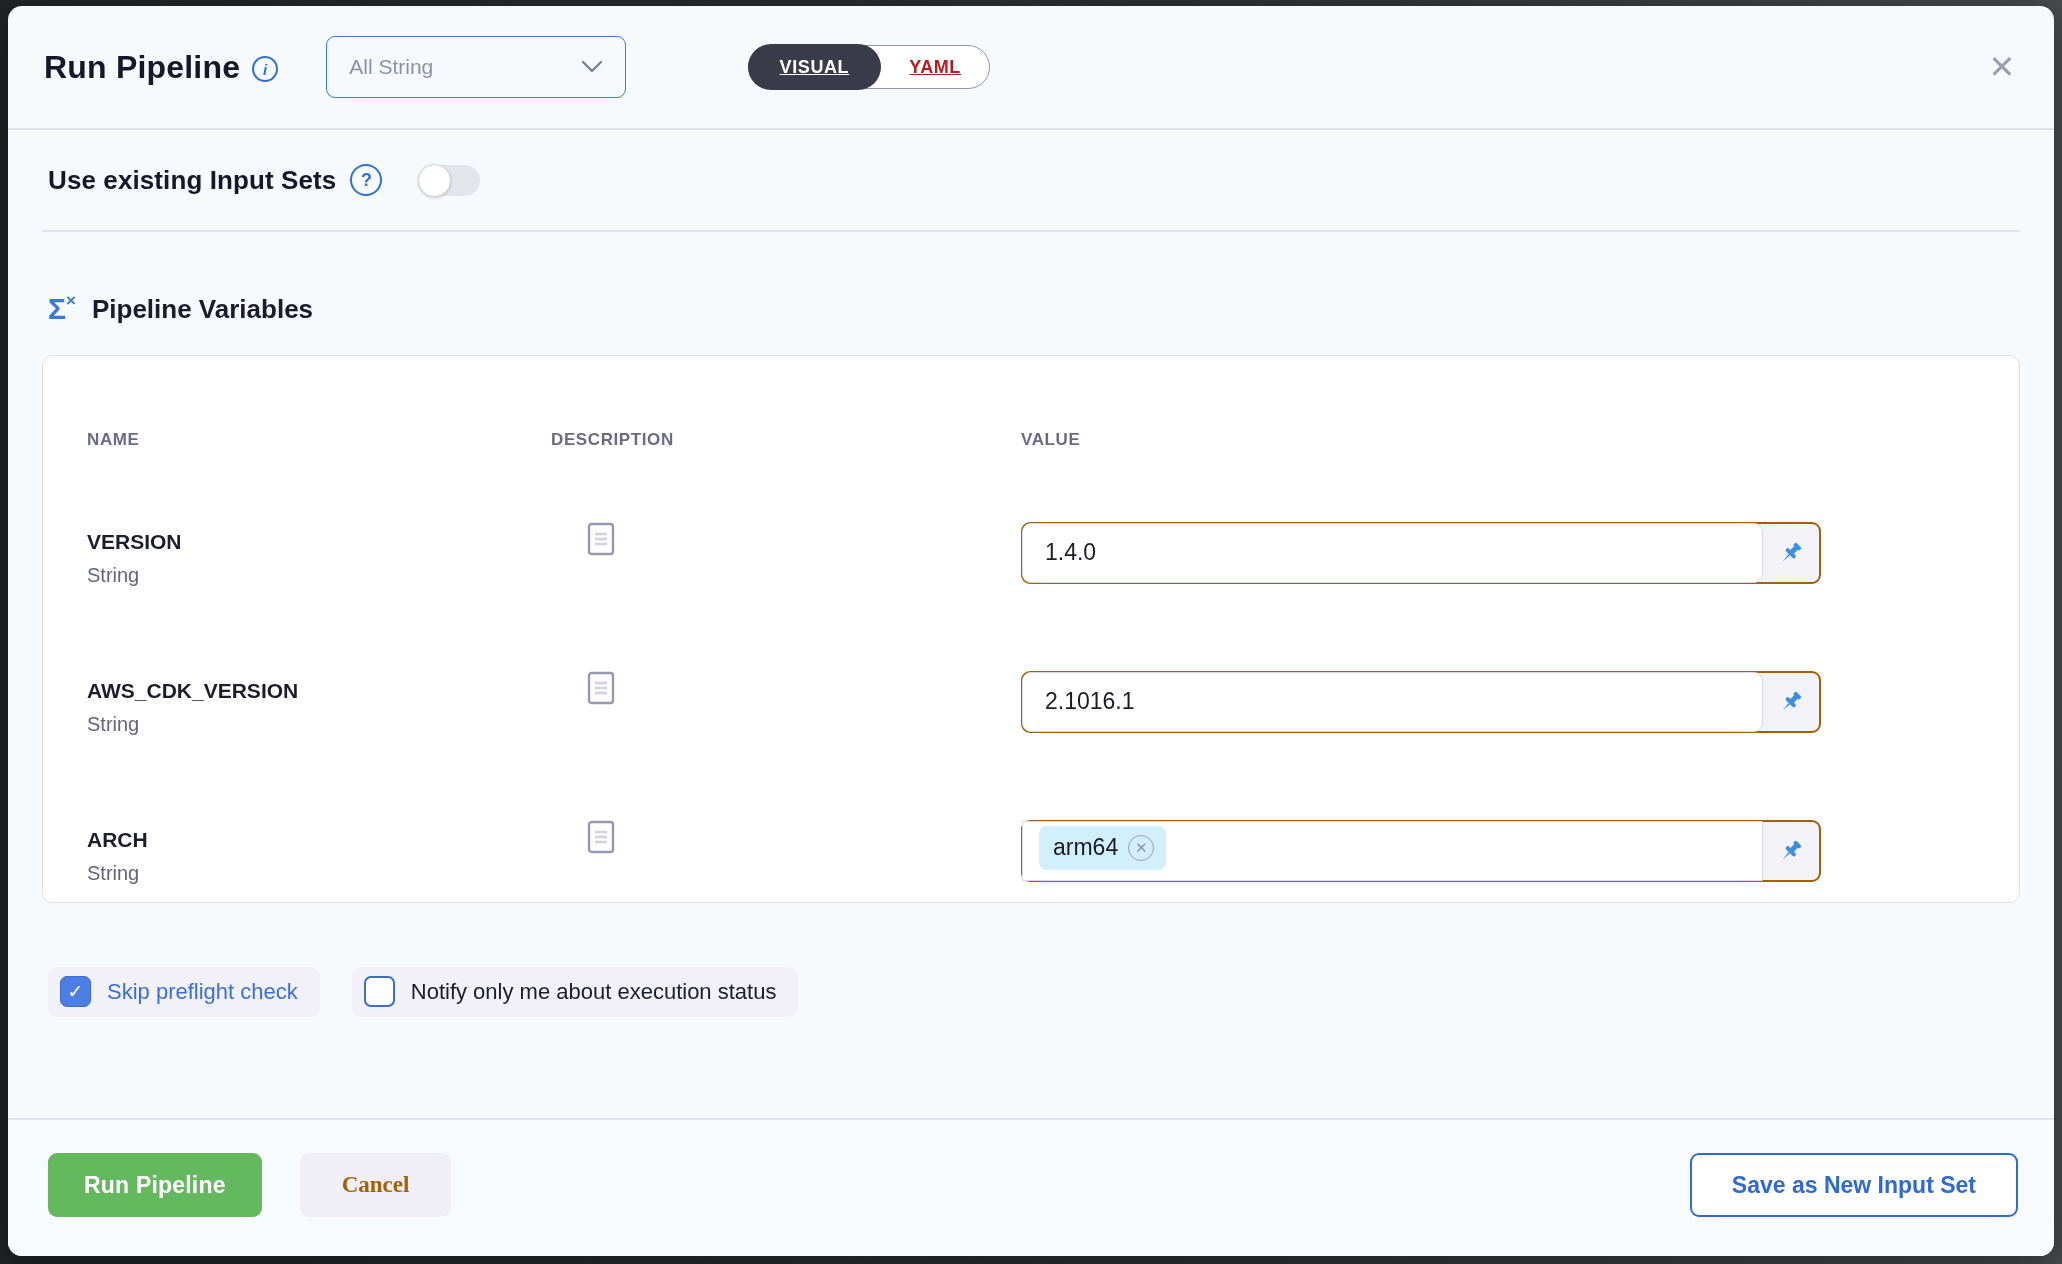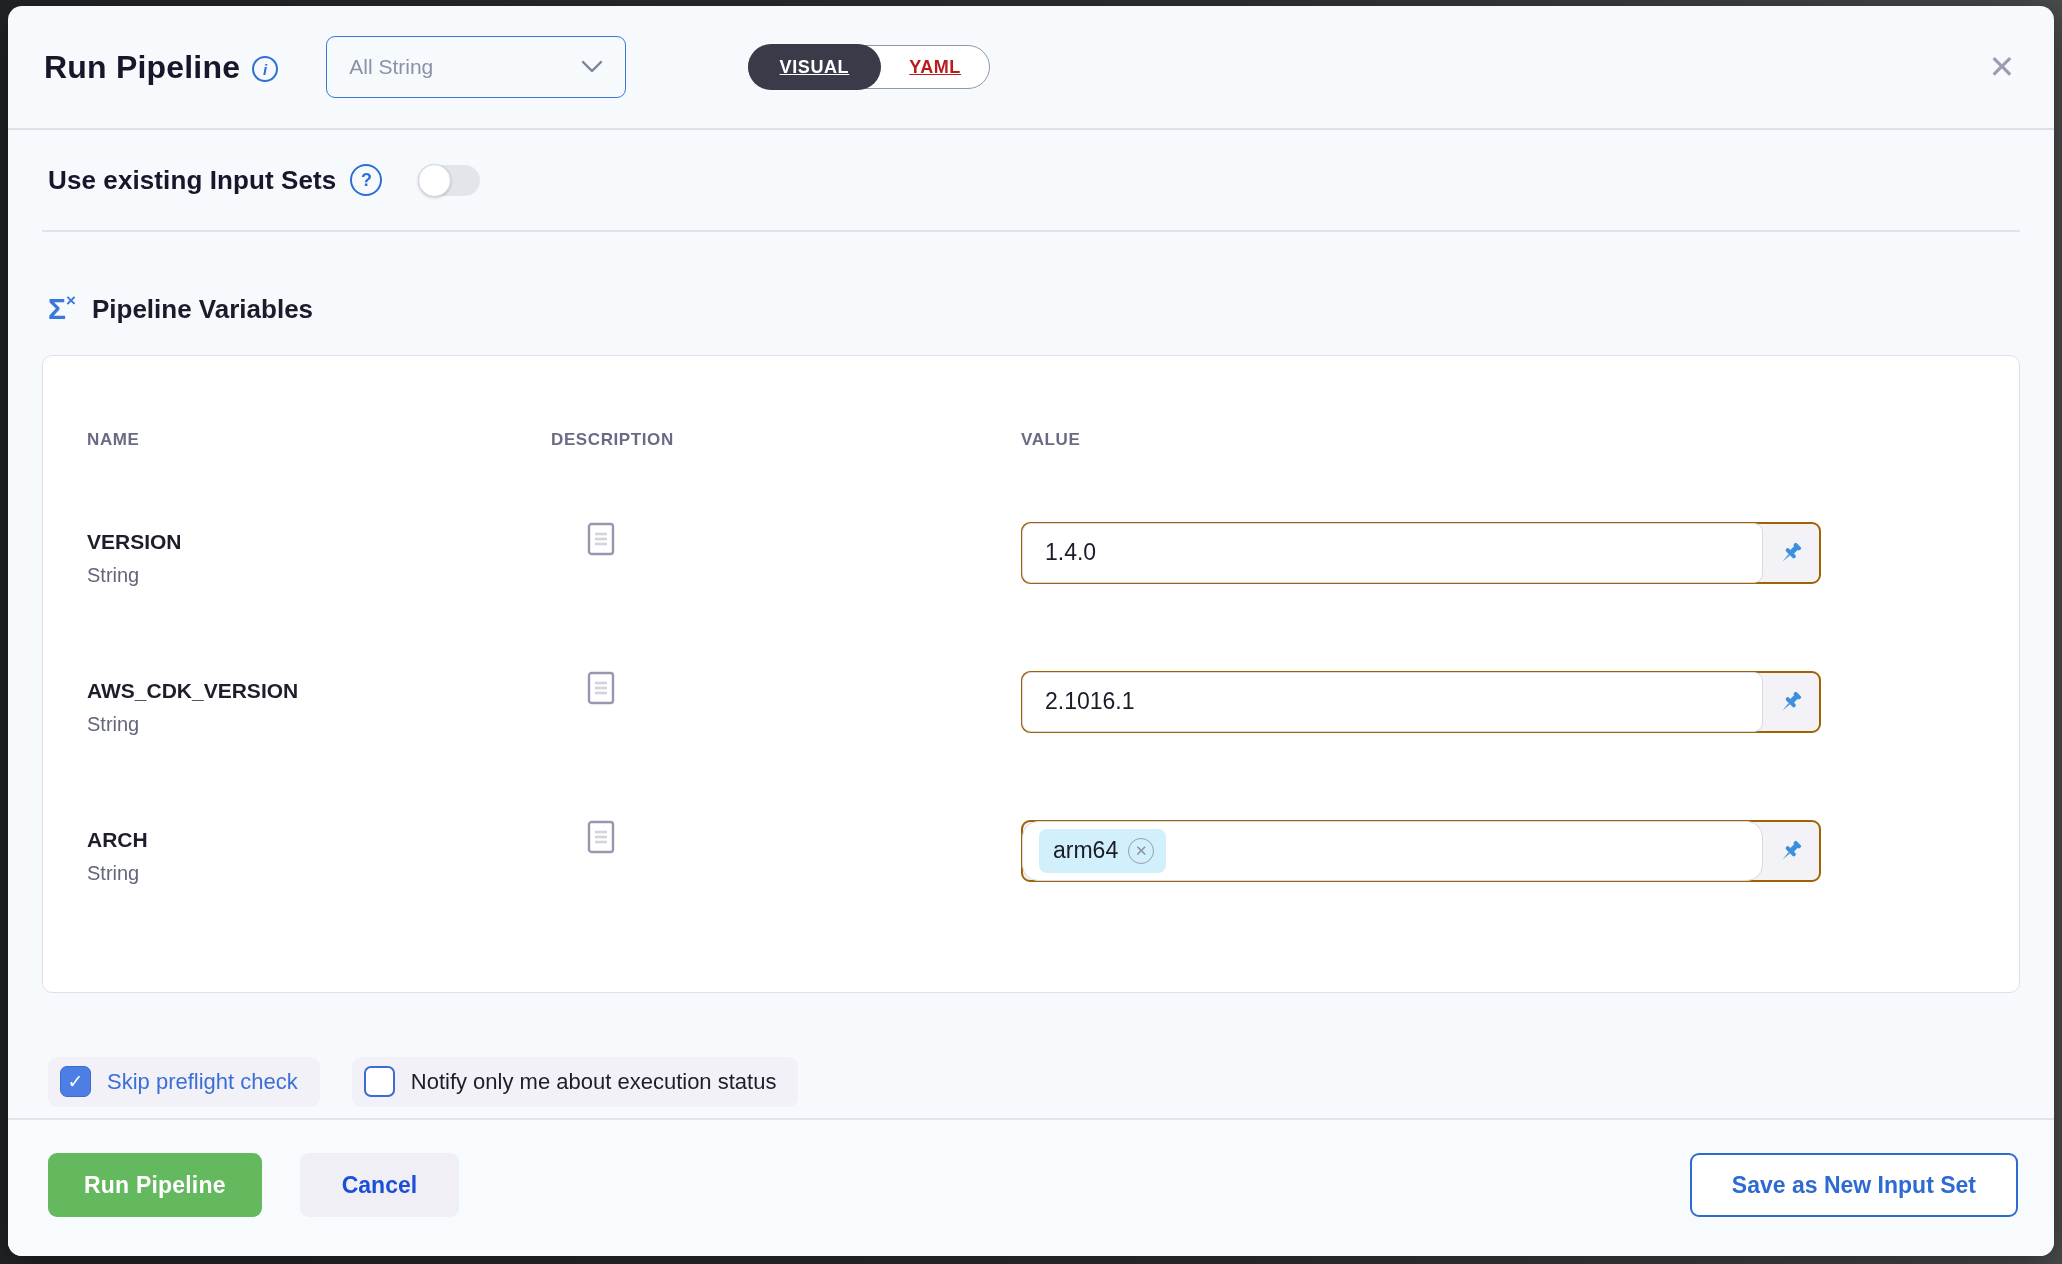--- a/index.html
+++ b/index.html
@@ -68,21 +68,21 @@
   }
   .divider-inset { height:1.6px; background:#e2e3ea; margin:0 34px; }
 
   .pv-header { display:flex; align-items:center; gap:16px; margin:62px 0 30px 40px; }
   .sigma-icon { display:flex; align-items:flex-start; color:#3b77dc; font-weight:700; line-height:1; }
   .sigma-main { font-size:30px; }
   .sigma-sup { font-size:17px; margin-top:-2px; }
   .pv-title { font-size:26px; font-weight:600; color:#1b1b2b; }
 
   .panel {
-    margin:0 34px; height:638px; background:#fff;
+    margin:0 34px; height:548px; background:#fff;
     border:1.6px solid #e0e1e8; border-radius:10px;
     padding:74px 44px 0 44px;
   }
   .var-grid { display:grid; grid-template-columns:464px 470px 1fr; }
   .col-hdr { font-size:17px; font-weight:700; color:#696b84; letter-spacing:.6px; }
   .var-row { margin-top:72px; display:grid; grid-template-columns:464px 470px 1fr; align-items:start; }
   .var-row + .var-row { margin-top:84px; }
   .var-name { font-size:21px; font-weight:700; color:#1d1d2b; padding-top:8px; }
   .var-type { font-size:20px; color:#63657c; margin-top:10px; }
   .doc-icon { margin-left:36px; margin-top:4px; cursor:pointer; }
@@ -91,22 +91,22 @@
     width:800px; height:62px; background:#f2f2f7;
     border:2px solid #a16207; border-radius:9px;
     display:flex; align-items:stretch; position:relative;
   }
   .value-input {
     flex:1 1 auto; margin:-1px 0 -1px -1px; border:1px solid #d8d9e2; border-radius:9px;
     background:#fff; font-family:inherit; font-size:23px; color:#1c1c28; padding:0 22px;
     outline:none; min-width:0;
   }
   .value-box {
-    flex:1 1 auto; margin:-1px 0 -1px -1px; border:1px solid #d8d9e2; border-radius:16px;
-    background:#fff; display:flex; align-items:center; padding:10px 16px; min-width:0;
+    flex:1 1 auto; margin:-1px 0 -1px -1px; border:1px solid #d8d9e2; border-radius:1px;
+    background:#fff; display:flex; align-items:flex-start; padding:4px 16px; min-width:0;
   }
   .chip {
     background:#d2f0fc; border-radius:8px; height:44px;
     display:flex; align-items:center; gap:10px; padding:0 12px 0 14px;
   }
   .chip-label { font-size:23px; color:#1c1c28; }
   .chip-x {
     width:26px; height:26px; border:1.6px solid #9a9caa; border-radius:50%;
     color:#8e909e; font-size:15px; font-weight:700; line-height:1;
     display:flex; align-items:center; justify-content:center; cursor:pointer;
@@ -124,21 +124,21 @@
   .opt-label-blue { font-size:22px; color:#3b6fd6; }
   .opt-label-dark { font-size:22px; color:#1d1d2b; }
 
   
   .footer {
     margin-top:auto; flex:0 0 138px; border-top:2px solid #e3e4ea;
     background:#f8fbfe; display:flex; align-items:center; padding:0 36px 6px 40px;
   }
   .btn { height:64px; border-radius:9px; font-family:inherit; font-size:23px; font-weight:700; cursor:pointer; border:none; }
   .btn-run { background:#64b95f; color:#fff; padding:0 36px; letter-spacing:.2px; }
-  .btn-cancel { background:#f0eff5; color:#1d4ed8; padding:0 42px; margin-left:38px; }
+  .btn-cancel { background:#f0eff5; color:#a16207; padding:0 42px; margin-left:38px;font-family:Liberation Serif, serif; }
   .btn-save { margin-left:auto; background:#fff; border:2.4px solid #2f6ace; color:#2d6ad2; padding:0 40px; }
 </style>
 </head>
 <body>
 
 <div class="screen">
   <div class="modal">
 
     <div class="hdr">
       <div class="hdr-title-wrap">

